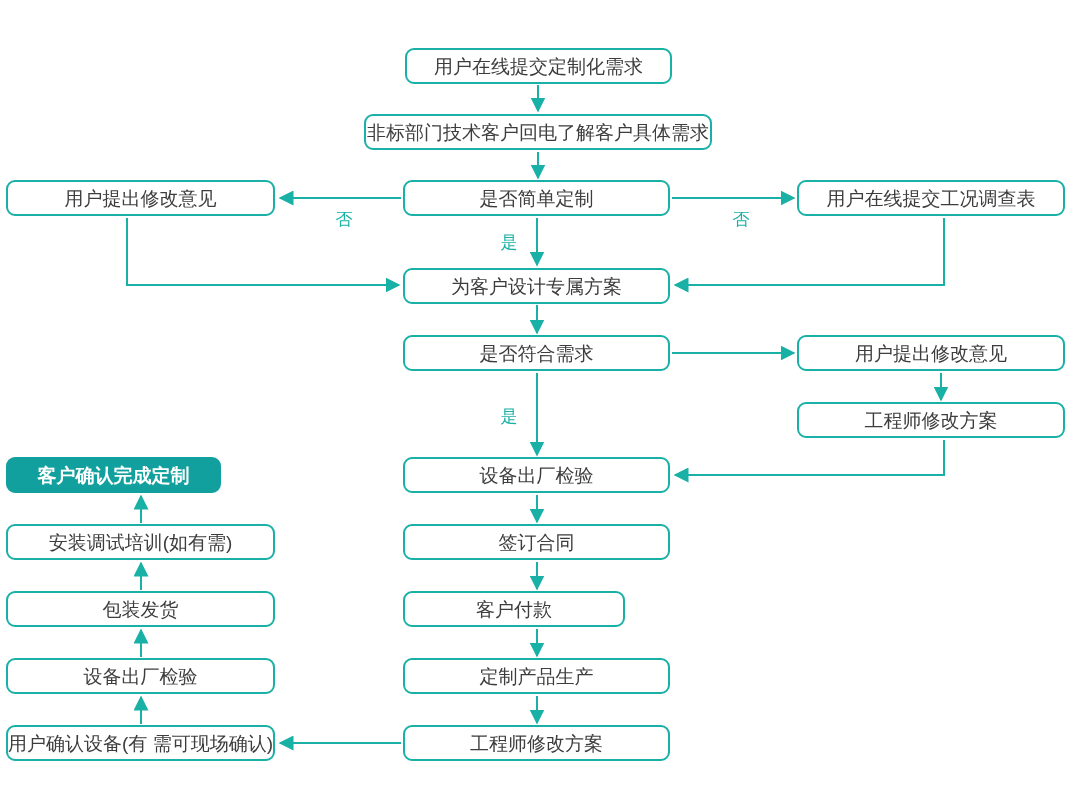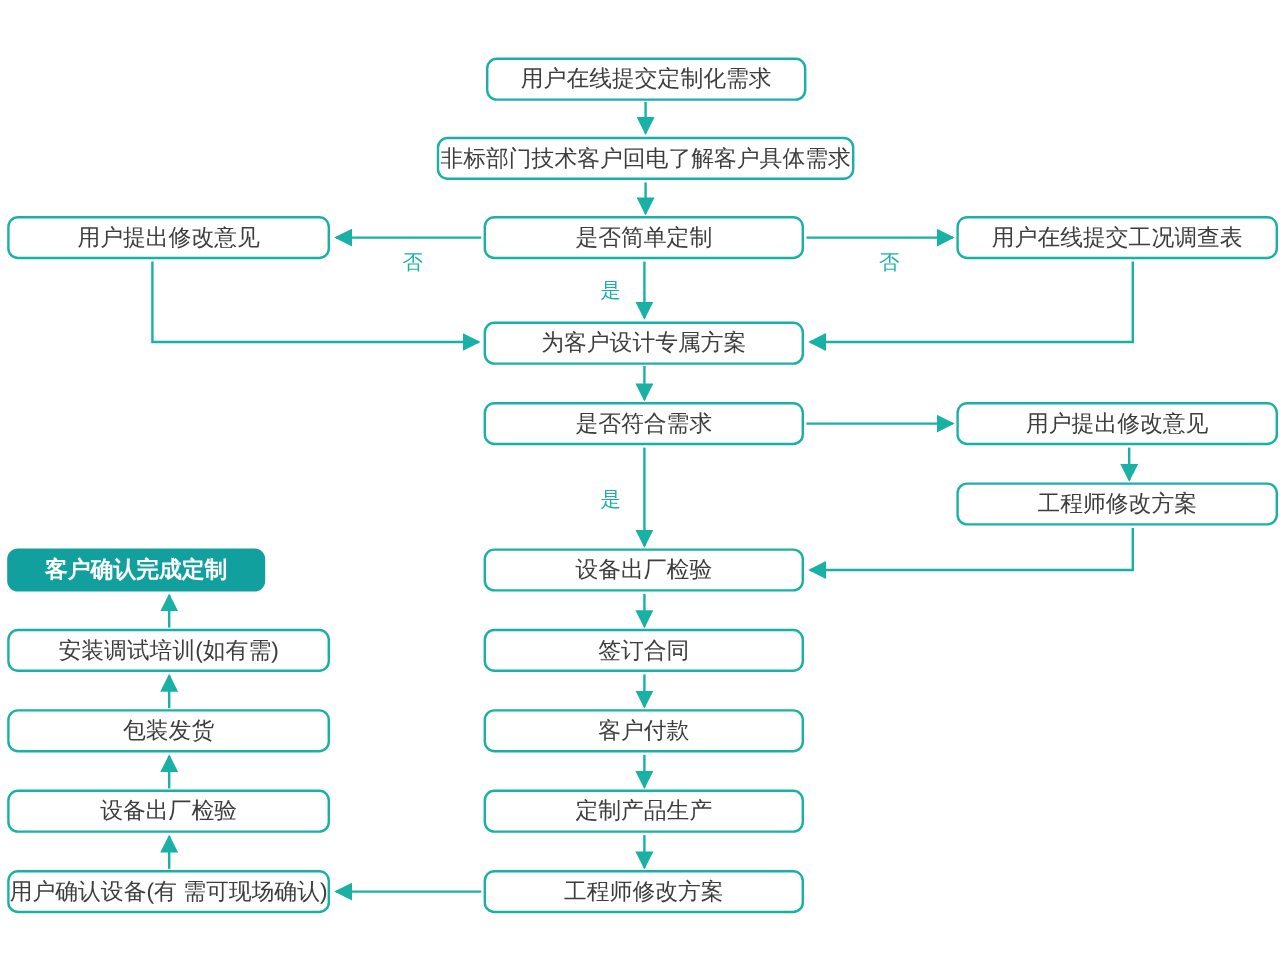--- a/index.html
+++ b/index.html
@@ -77,21 +77,21 @@
   <div class="node" style="left:797px;top:335px;width:268px;">用户提出修改意见</div>
   <div class="node" style="left:797px;top:402px;width:268px;">工程师修改方案</div>
 
   <div class="node accent" style="left:6px;top:457px;width:215px;">客户确认完成定制</div>
   <div class="node" style="left:403px;top:457px;width:267px;">设备出厂检验</div>
 
   <div class="node" style="left:6px;top:524px;width:269px;">安装调试培训(如有需)</div>
   <div class="node" style="left:403px;top:524px;width:267px;">签订合同</div>
 
   <div class="node" style="left:6px;top:591px;width:269px;">包装发货</div>
-  <div class="node" style="left:403px;top:591px;width:267px;">客户付款</div>
+  <div class="node" style="left:403px;top:591px;width:222px;">客户付款</div>
 
   <div class="node" style="left:6px;top:658px;width:269px;">设备出厂检验</div>
   <div class="node" style="left:403px;top:658px;width:267px;">定制产品生产</div>
 
   <div class="node" style="left:6px;top:725px;width:269px;">用户确认设备(有 需可现场确认)</div>
   <div class="node" style="left:403px;top:725px;width:267px;">工程师修改方案</div>
 
   <span class="edge-label" style="left:344px;top:219px;">否</span>
   <span class="edge-label" style="left:741px;top:219px;">否</span>
   <span class="edge-label" style="left:509px;top:242px;">是</span>

